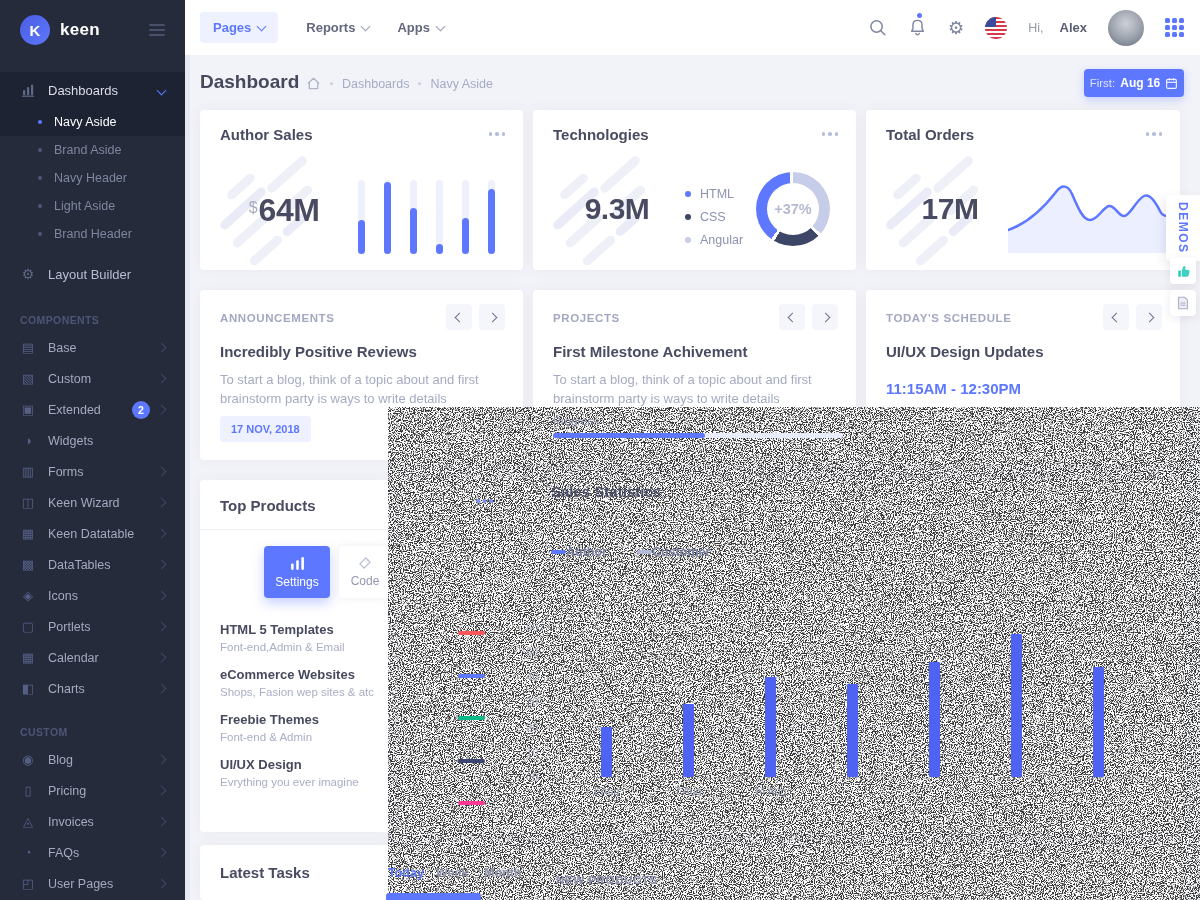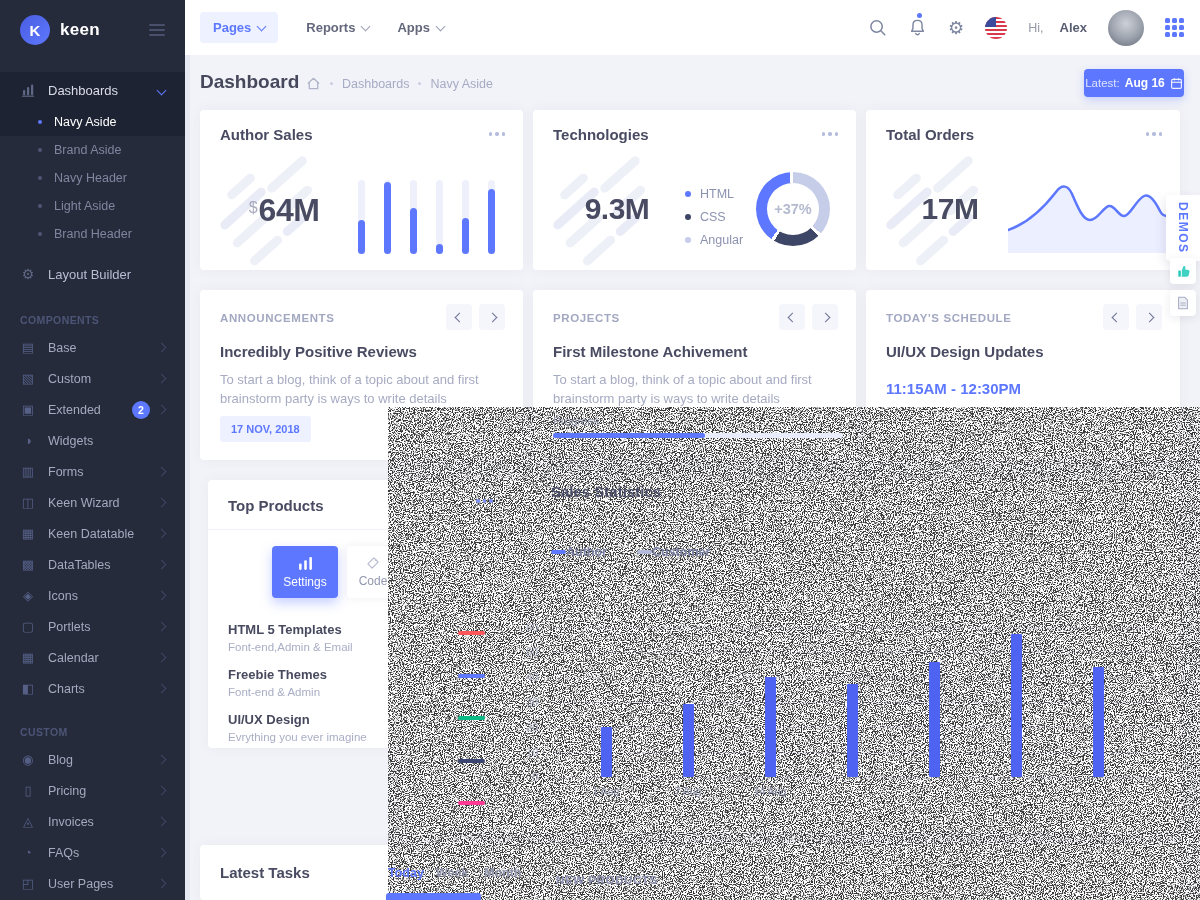--- a/index.html
+++ b/index.html
@@ -352,21 +352,21 @@
   <div class="breadcrumb">
     <svg width="15" height="15" viewBox="0 0 16 16">
         <path d="M2 8l6-5.5L14 8M3.5 7v6.5h9V7" fill="none" stroke="#b0b4c9" stroke-width="1.4" stroke-linejoin="round"></path>
       </svg>
     <span class="bc-sep"></span>
     <span class="bc-item">Dashboards</span>
     <span class="bc-sep"></span>
     <span class="bc-item">Navy Aside</span>
   </div>
   <div class="today-btn">
-    <span class="t1">Latest:</span>
+    <span class="t1">First:</span>
     <span class="t2">Aug 16</span>
     <svg width="13" height="13" viewBox="0 0 16 16">
         <rect x="2" y="3" width="12" height="11" rx="1.5" fill="none" stroke="rgba(255,255,255,.9)" stroke-width="1.4"></rect>
         <line x1="2" y1="6.5" x2="14" y2="6.5" stroke="rgba(255,255,255,.9)" stroke-width="1.4"></line>
         <line x1="5.5" y1="1.6" x2="5.5" y2="4.2" stroke="rgba(255,255,255,.9)" stroke-width="1.4"></line>
         <line x1="10.5" y1="1.6" x2="10.5" y2="4.2" stroke="rgba(255,255,255,.9)" stroke-width="1.4"></line>
       </svg>
   </div>
 
   <section class="card" style="left:200px;top:110px;width:323px;height:160px">
@@ -513,21 +513,21 @@
           <span class="chev l"></span>
         </span>
       <span class="navbtn">
           <span class="chev r"></span>
         </span>
     </div>
     <div class="w-heading">UI/UX Design Updates</div>
     <div class="w-time">11:15AM - 12:30PM</div>
   </section>
 
-  <section class="card" style="left:208px;top:480px;width:190px;height:268px">
+  <section class="card" style="left:200px;top:480px;width:190px;height:352px">
     <div class="tp-head">
       <div class="tp-title">Top Products</div>
     </div>
     <div class="tp-btns">
       <div class="tp-btn active">
         <svg width="15" height="15" viewBox="0 0 14 14">
             <rect x="1" y="7" width="2.4" height="6" rx="1" fill="#fff"></rect>
             <rect x="5.8" y="4" width="2.4" height="9" rx="1" fill="#fff"></rect>
             <rect x="10.6" y="1" width="2.4" height="12" rx="1" fill="#fff"></rect>
           </svg>
@@ -538,20 +538,24 @@
             <path d="M9 2.2l4.8 4.8-6.8 6.8-4.8-4.8z" fill="none" stroke="#b7bbd0" stroke-width="1.4" stroke-linejoin="round"></path>
             <circle cx="11.3" cy="4.7" r="1" fill="#b7bbd0"></circle>
           </svg>
         <span class="tlabel">Code</span>
       </div>
     </div>
     <div class="tp-list" id="productsList">
         <div class="tp-item">
      <div class="nm">HTML 5 Templates</div>
      <div class="ds">Font-end,Admin &amp; Email</div>
+        </div>
+        <div class="tp-item">
+     <div class="nm">eCommerce Websites</div>
+     <div class="ds">Shops, Fasion wep sites &amp; atc</div>
         </div>
         <div class="tp-item">
      <div class="nm">Freebie Themes</div>
      <div class="ds">Font-end &amp; Admin</div>
         </div>
         <div class="tp-item">
      <div class="nm">UI/UX Design</div>
      <div class="ds">Evrything you ever imagine</div>
         </div>
       </div>

